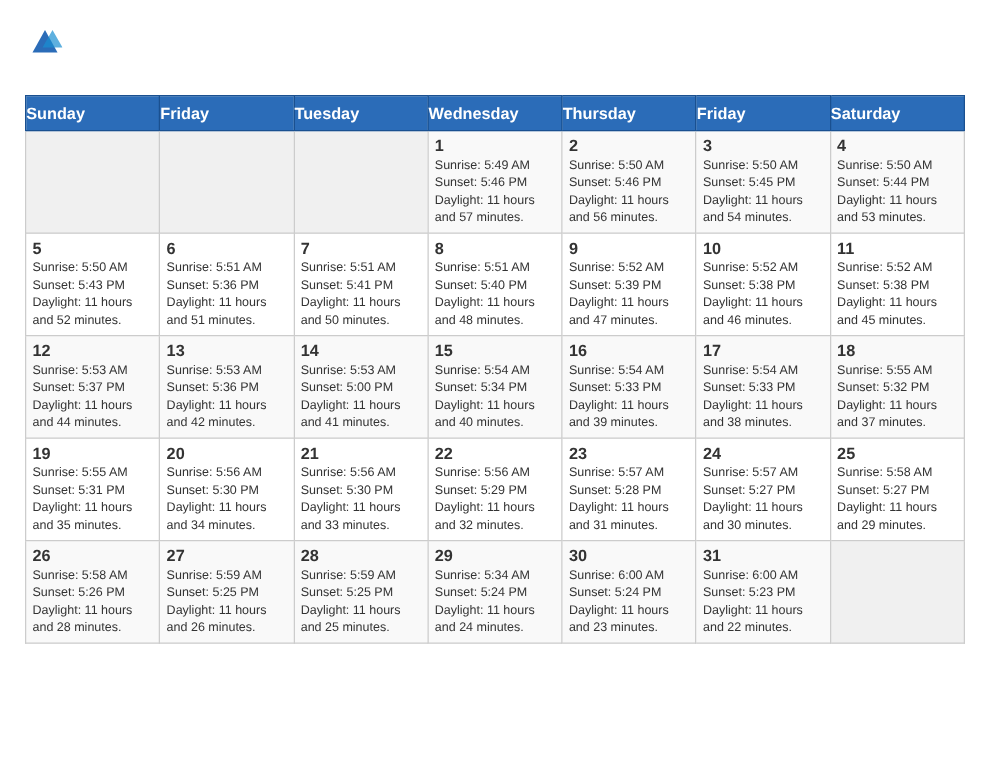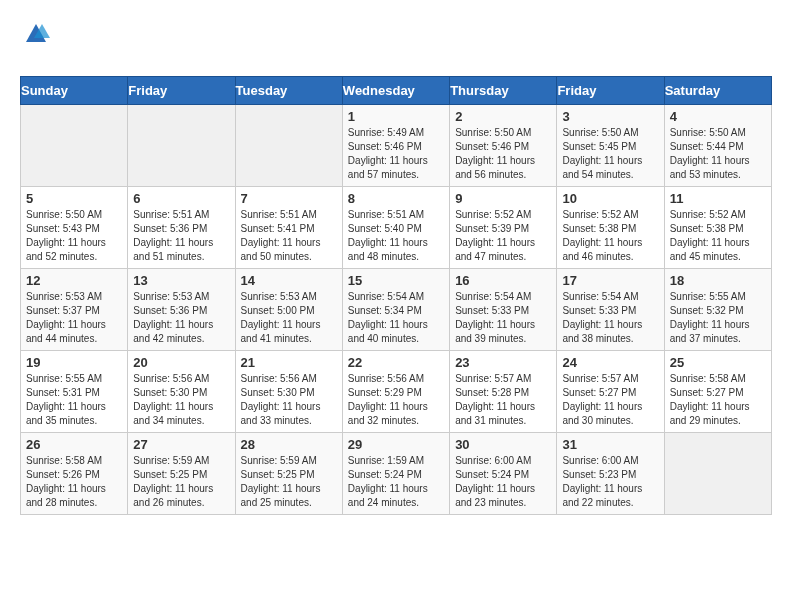--- a/index.html
+++ b/index.html
@@ -296,21 +296,21 @@
 Daylight: 11 hours and 26 minutes.</div>
         </td>
         <td>
           <span class="day-number">28</span>
           <div class="day-info">Sunrise: 5:59 AM
 Sunset: 5:25 PM
 Daylight: 11 hours and 25 minutes.</div>
         </td>
         <td>
           <span class="day-number">29</span>
-          <div class="day-info">Sunrise: 1:59 AM
+          <div class="day-info">Sunrise: 5:34 AM
 Sunset: 5:24 PM
 Daylight: 11 hours and 24 minutes.</div>
         </td>
         <td>
           <span class="day-number">30</span>
           <div class="day-info">Sunrise: 6:00 AM
 Sunset: 5:24 PM
 Daylight: 11 hours and 23 minutes.</div>
         </td>
         <td>

